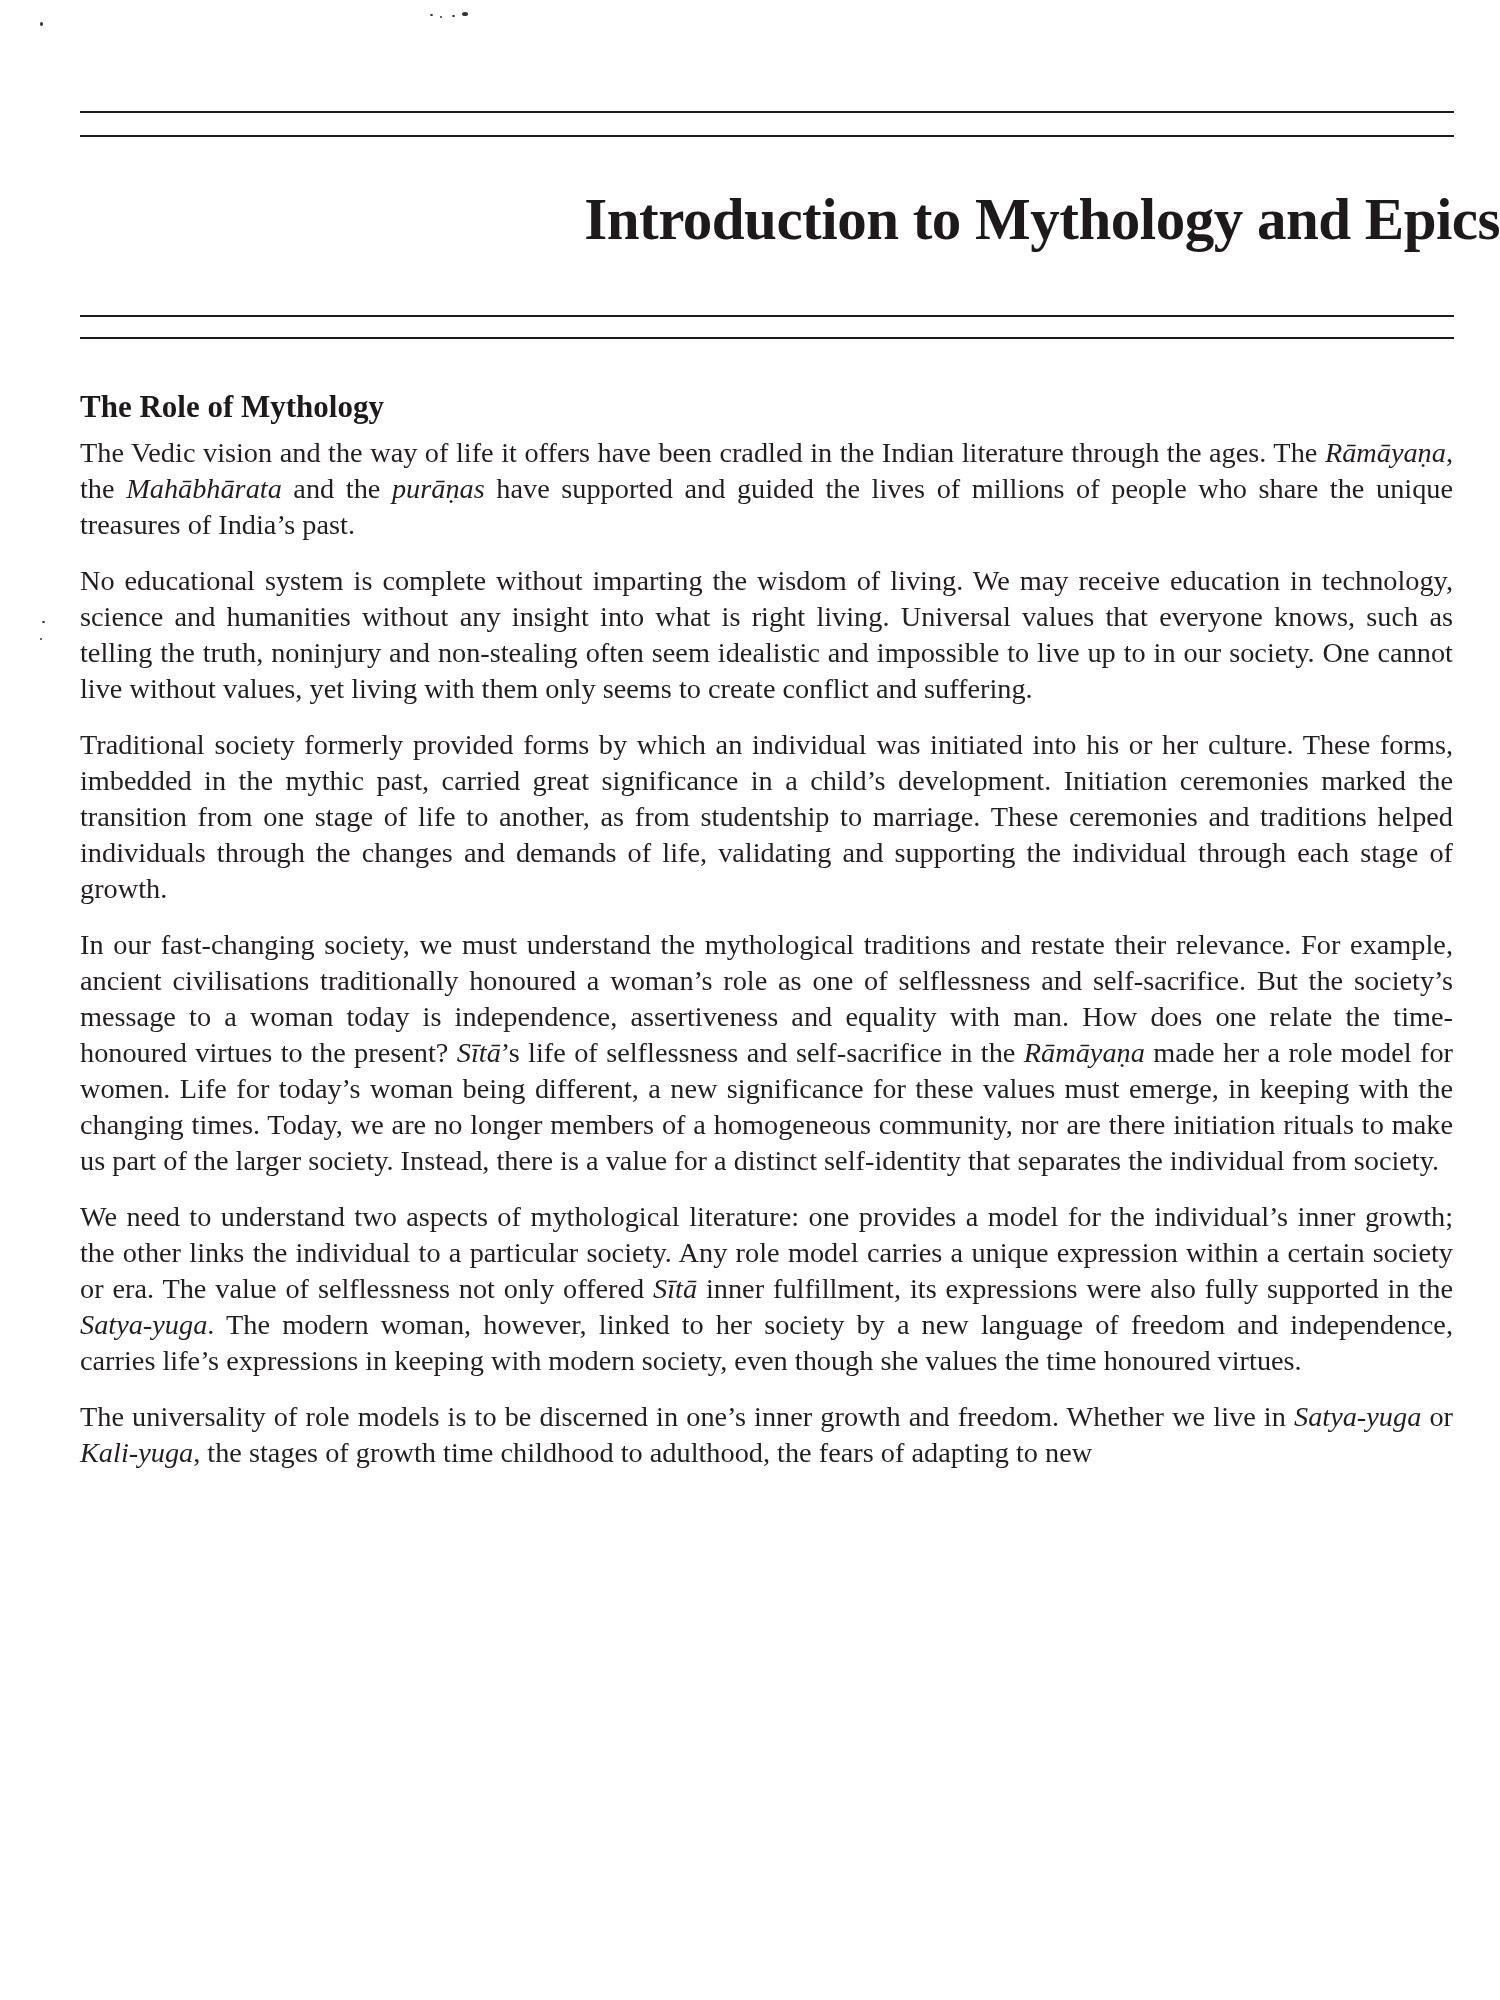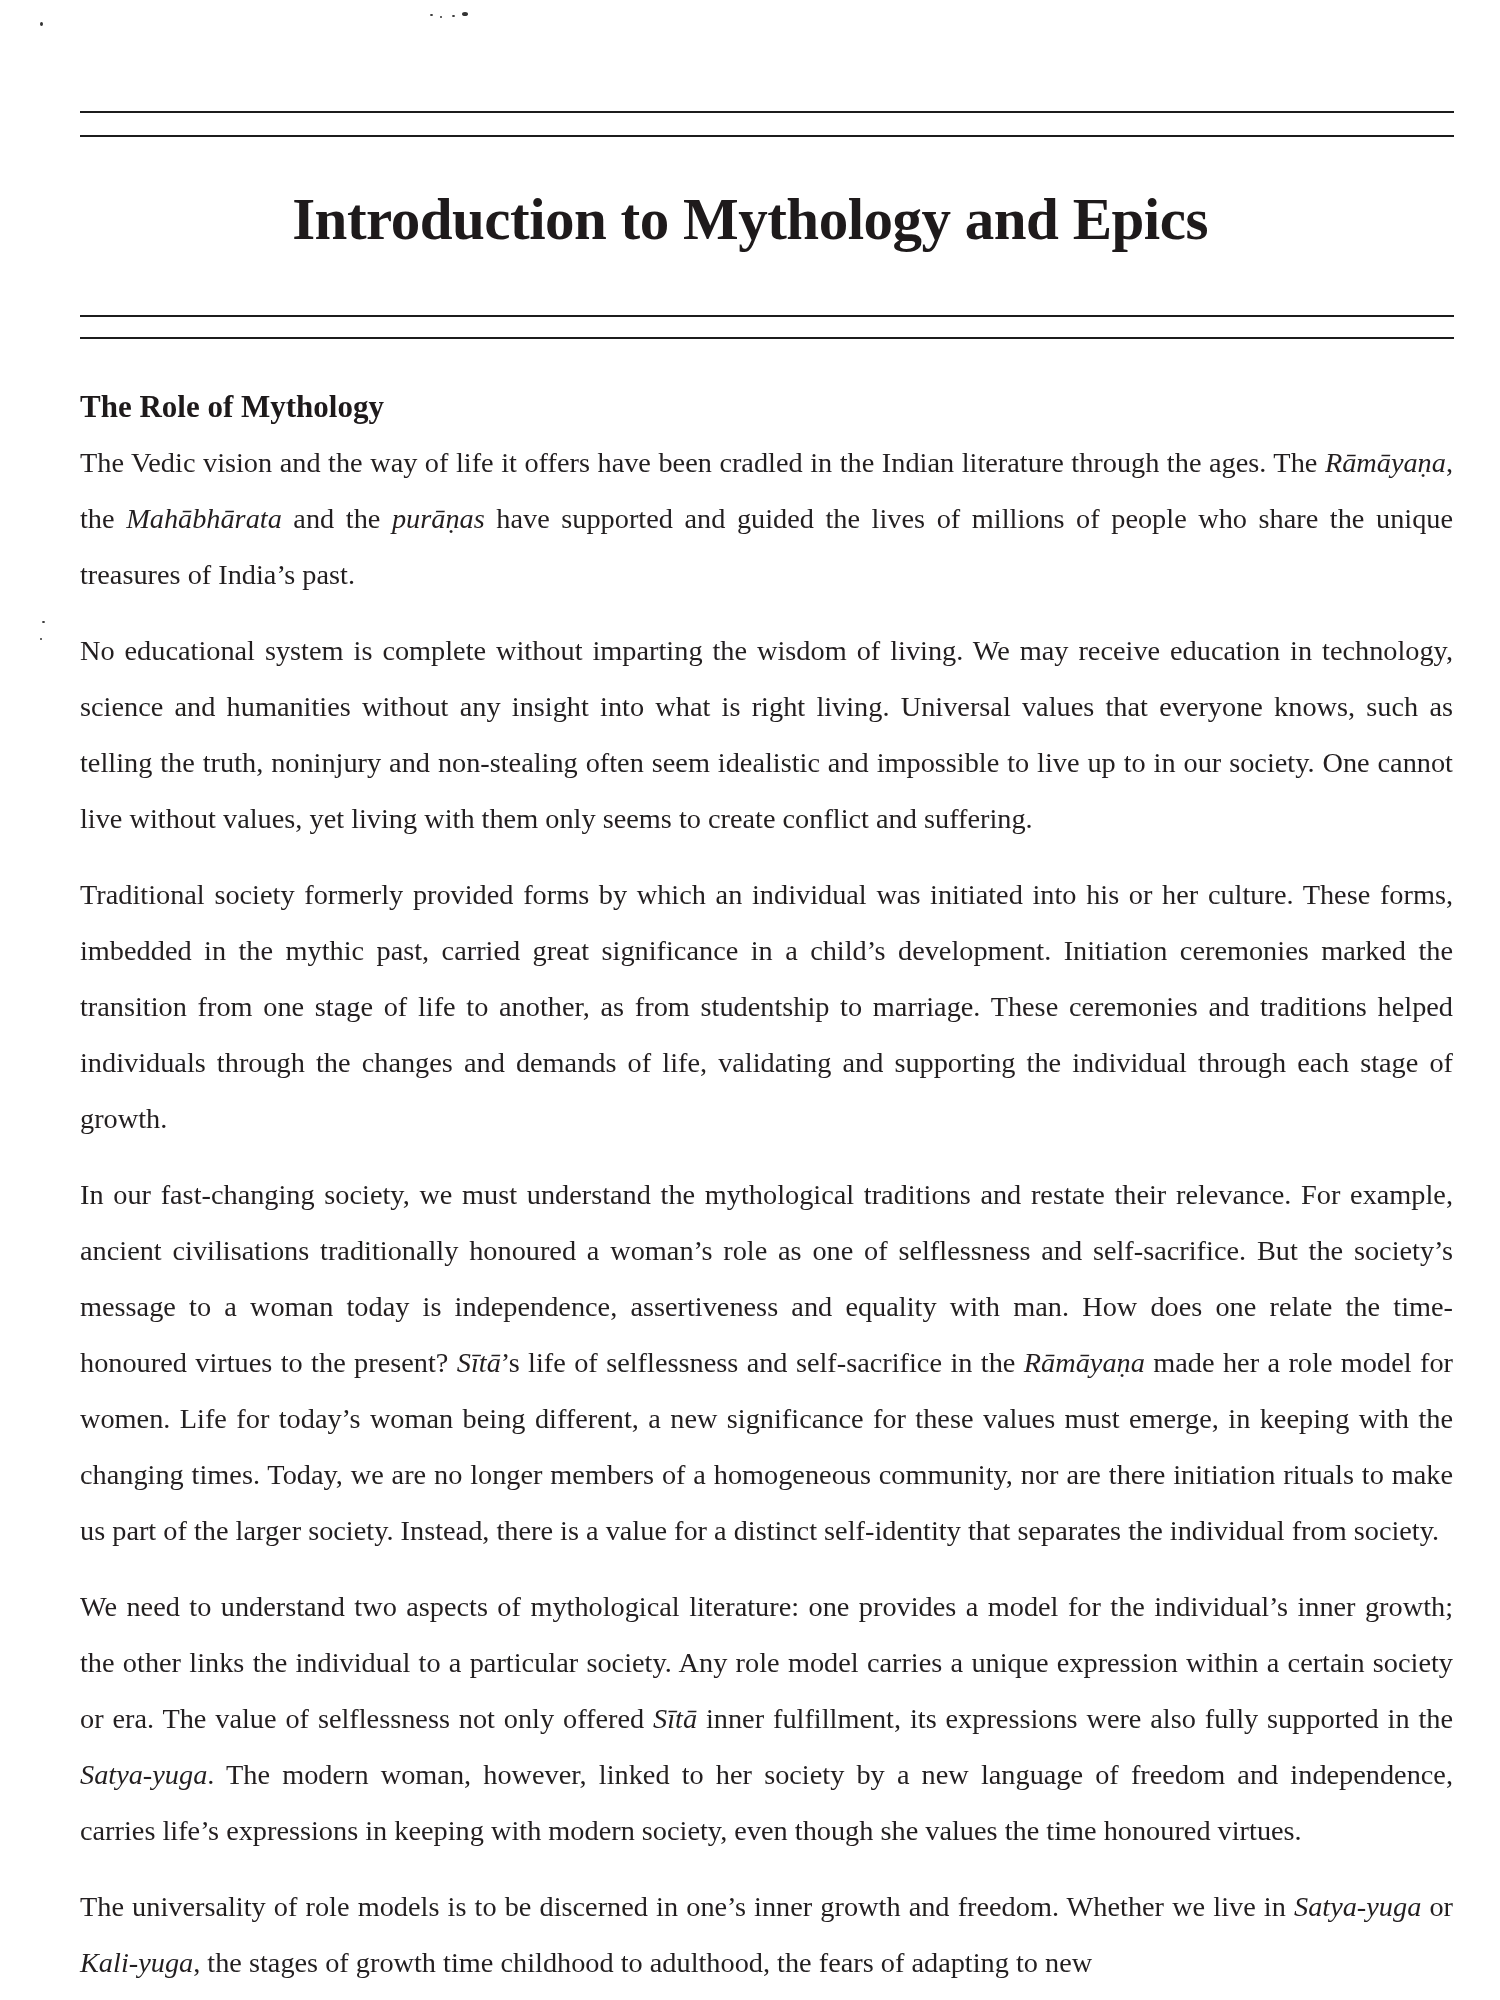--- a/index.html
+++ b/index.html
@@ -1,24 +1,24 @@
 <!DOCTYPE html>
 <html><head>
 <meta charset="utf-8">
 <style>
   html, body { margin: 0; padding: 0; background: #ffffff; }
   body { width: 1500px; height: 2000px; position: relative; overflow: hidden;
          font-family: "Liberation Serif", "DejaVu Serif", serif; color: #231f20; }
   .speck { position: absolute; background: #333; border-radius: 50%; }
   .rule { position: absolute; left: 80px; width: 1374px; height: 2px; background: #1c1c1c; }
-  .title { position: absolute; top: 185px; left: 0; width: 1500px; text-align: center;
+  .title { position: absolute; top: 185px; left: 0; width: 1500px; text-align: right;
            font-size: 59px; font-weight: bold; letter-spacing: -0.5px; color: #1e1a1b; }
   .content { position: absolute; top: 377px; left: 80px; width: 1373px; }
   .heading { font-size: 31px; font-weight: bold; margin: 8px 0 6px 0; line-height: 44px; color: #1e1a1b; }
-  .para { font-size: 28.3px; line-height: 56px; text-align: justify; margin: 0 0 20px 0; }
+  .para { font-size: 28.3px; line-height: 36px; text-align: justify; margin: 0 0 20px 0; }
   .para em { font-style: italic; }
 </style>
 </head>
 <body>
 
 <span class="speck" style="left:40px;top:22px;width:3px;height:4px;"></span>
 <span class="speck" style="left:430px;top:14px;width:3px;height:2px;"></span>
 <span class="speck" style="left:440px;top:16px;width:2px;height:2px;"></span>
 <span class="speck" style="left:452px;top:15px;width:3px;height:2px;"></span>
 <span class="speck" style="left:462px;top:12px;width:6px;height:4px;"></span>

